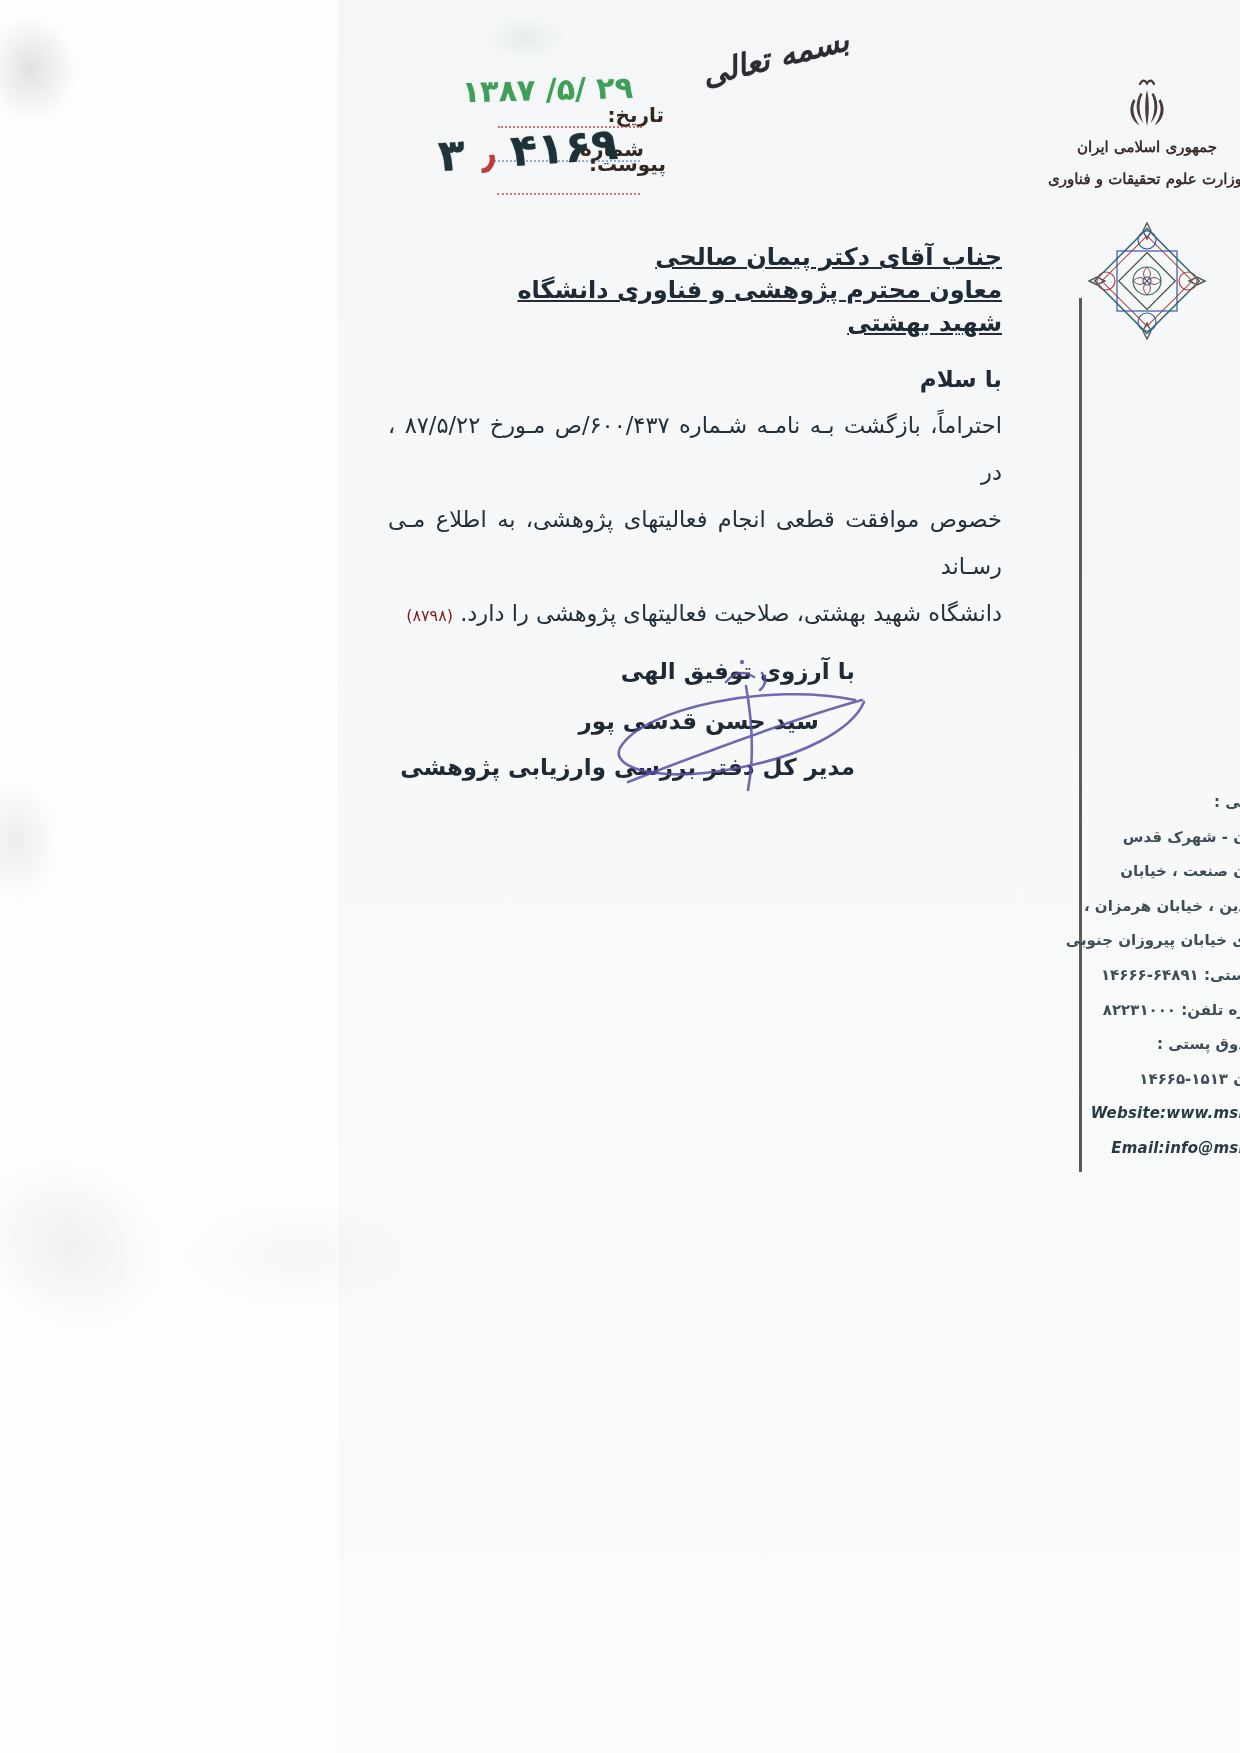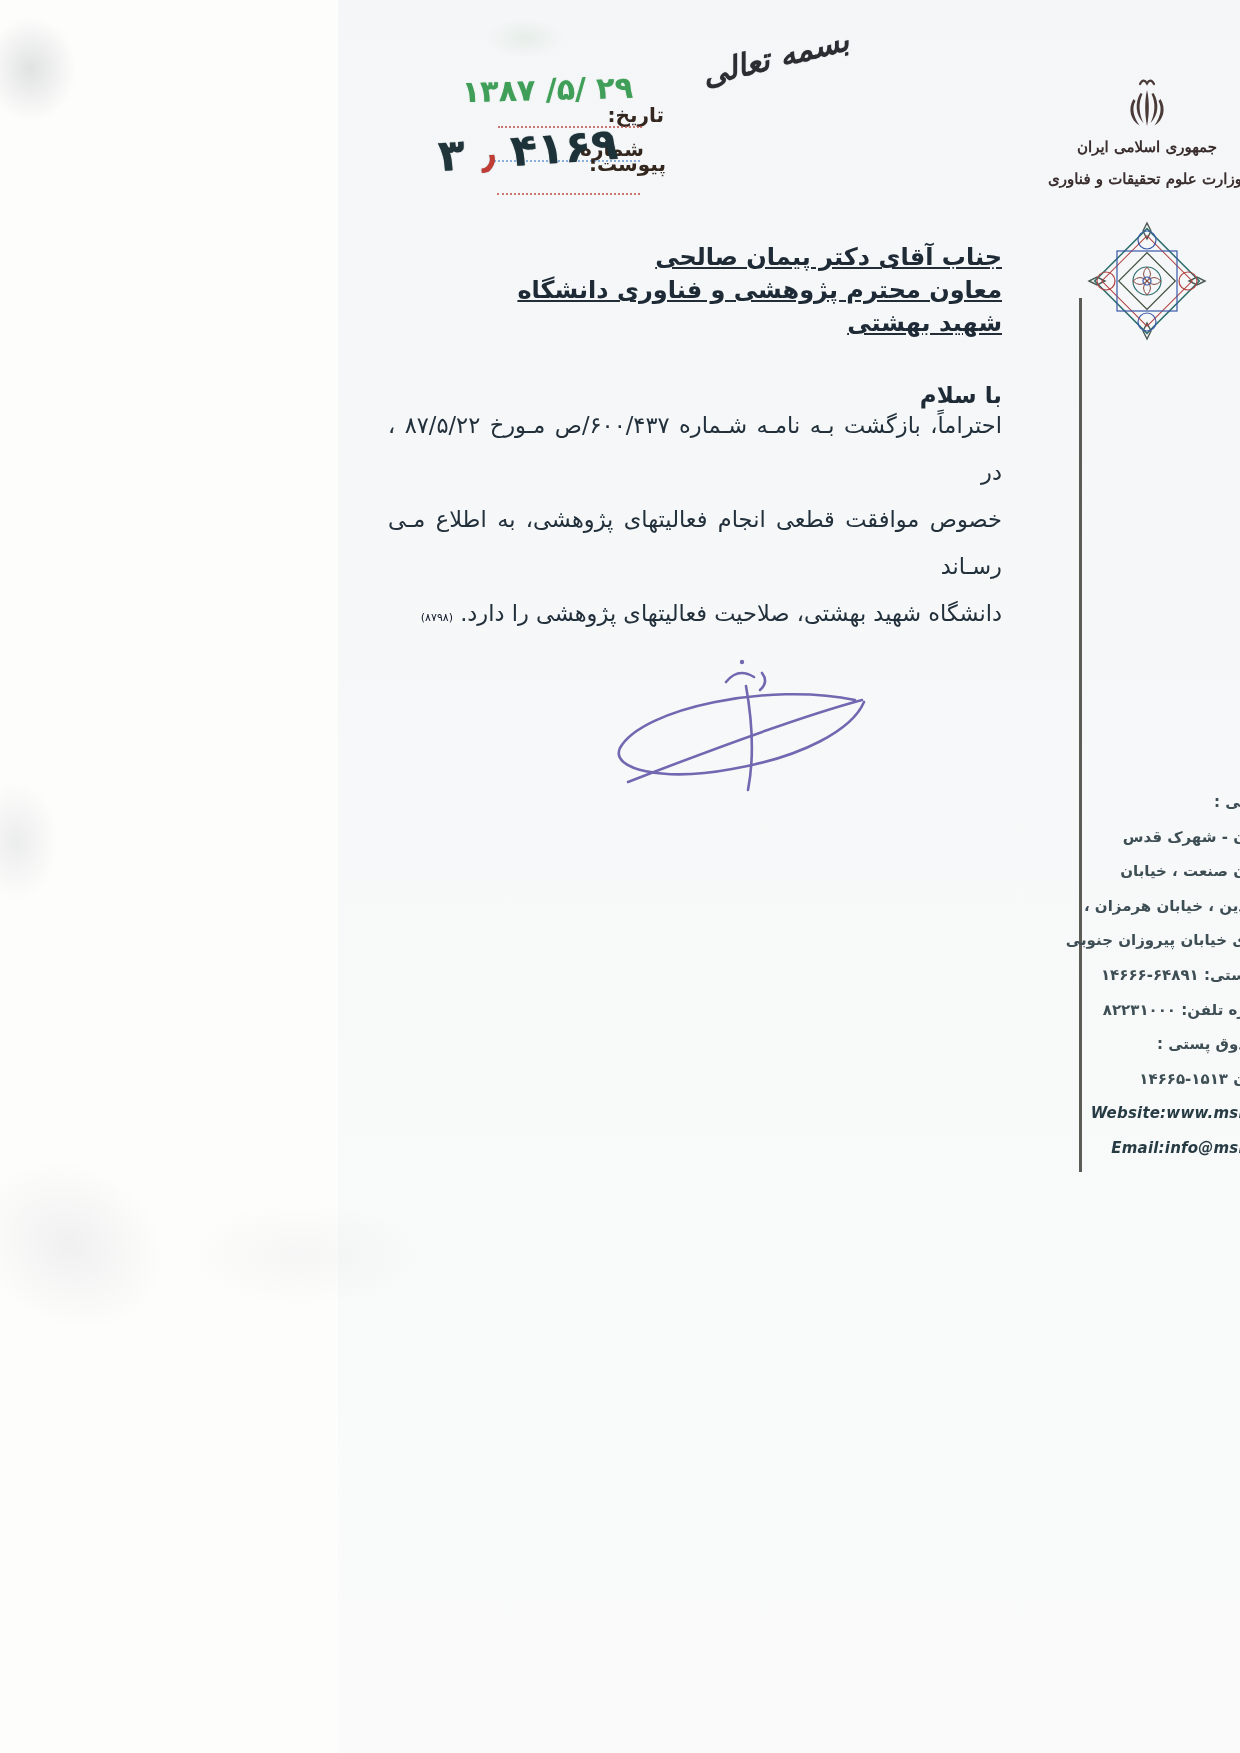--- a/index.html
+++ b/index.html
@@ -42,26 +42,26 @@
   .country{left:1052px;top:138px;width:190px;font-size:15px;}
   .ministry{left:1030px;top:170px;width:230px;font-size:15px;}
 
   .vrule{left:1079px;top:298px;width:3px;height:874px;background:#47443f;opacity:.88;}
 
   
   .rtl{direction:rtl;}
   .recipient{left:500px;top:241px;width:502px;text-align:right;text-decoration:underline;}
   .recipient div{font-size:24px;font-weight:bold;color:#1e2a36;line-height:33px;}
   .recipient .r2{}
-  .salutation{left:760px;top:382px;width:242px;text-align:right;
+  .salutation{left:760px;top:366px;width:242px;text-align:right;
         font-size:23px;font-weight:bold;color:#1e2a36;}
   .body-par{left:388px;top:402px;width:614px;font-size:22.5px;line-height:47px;color:#22303c;}
   .jline{text-align:justify;text-align-last:justify;}
   .lline{text-align:right;}
-  .ref-small{font-size:11px;color:#0f172a;}
+  .ref-small{font-size:16px;color:#7f1d1d;}
 
   
   .sig-block{right:385px;top:656px;width:480px;text-align:right;}
   .sig-block div{font-size:23px;font-weight:bold;color:#1e2a36;line-height:31px;}
   .sig-name{margin-top:19px;padding-left:0;padding-right:36px;}
   .sig-title{margin-top:15px;}
 
   
   .addr{right:-6px;top:785px;width:270px;direction:rtl;text-align:right;
         font-size:15px;font-weight:bold;color:#3e4e55;line-height:34.6px;white-space:nowrap;}
@@ -141,20 +141,25 @@
   </div>
 
   <div class="abs salutation rtl">با سلام</div>
 
   <div class="abs body-par rtl">
     <div class="jline">احتراماً، بازگشت بـه نامـه شـماره ۶۰۰/۴۳۷/ص مـورخ ۸۷/۵/۲۲ ، در</div>
     <div class="jline">خصوص موافقت قطعی انجام فعالیتهای پژوهشی، به اطلاع مـی رسـاند</div>
     <div class="lline"><span>دانشگاه شهید بهشتی، صلاحیت فعالیتهای پژوهشی را دارد.</span> <span class="ref-small">(۸۷۹۸)</span></div>
   </div>
 
+  <div class="abs sig-block rtl">
+    <div>با آرزوی توفیق الهی</div>
+    <div class="sig-name">سید حسن قدسی پور</div>
+    <div class="sig-title">مدیر کل دفتر بررسی وارزیابی پژوهشی</div>
+  </div>
 
   <div class="abs" style="left:570px;top:652px;">
     <svg width="330" height="160" viewBox="0 0 330 160">
       <g fill="none" stroke="#5b4fa5" stroke-width="2.6" stroke-linecap="round" opacity="0.85">
         <path d="M 285 48 C 200 30, 72 56, 50 96 C 40 117, 92 130, 162 117 C 232 105, 282 78, 294 50"></path>
         <path d="M 58 130 C 130 102, 225 66, 292 48"></path>
         <path d="M 176 34 C 181 62, 185 102, 178 138"></path>
         <path d="M 156 30 Q 168 15 184 25"></path>
         <path d="M 192 21 Q 199 30 190 38"></path>
       </g>

